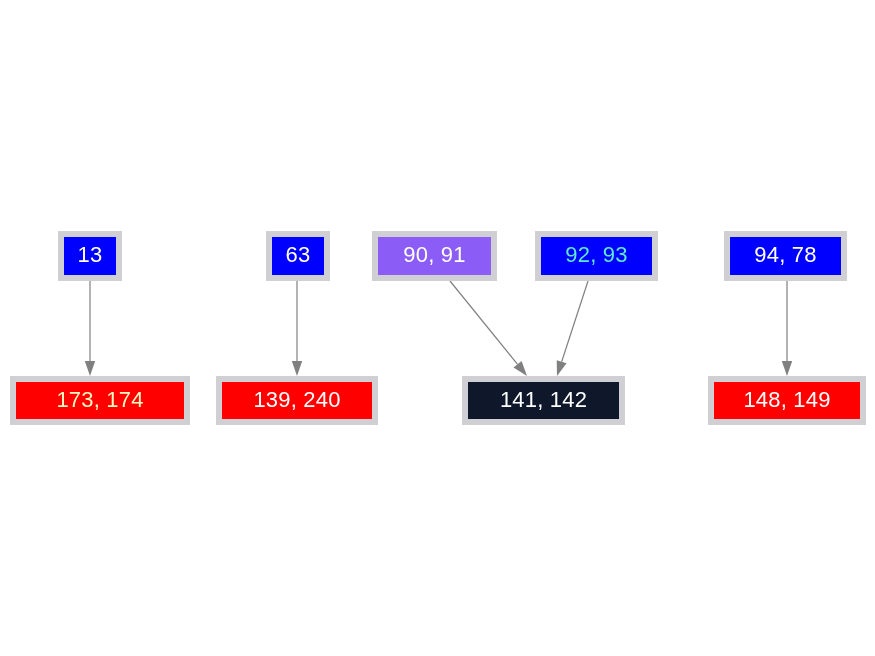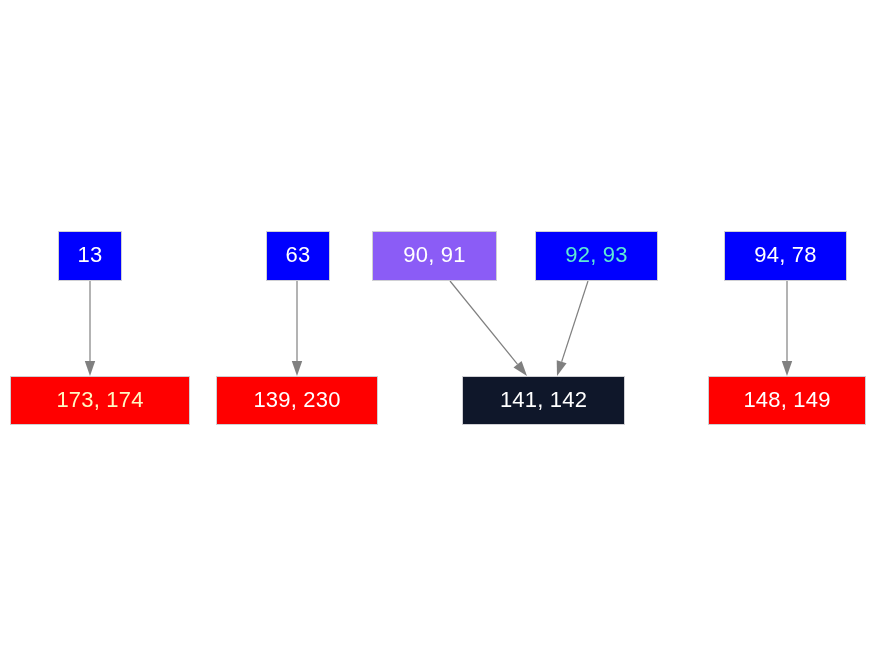--- a/index.html
+++ b/index.html
@@ -31,21 +31,21 @@
     position: absolute;
     box-sizing: border-box;
     display: flex;
     align-items: center;
     justify-content: center;
     color: #ffffff;
     font-size: 22px;
     line-height: 1;
     letter-spacing: 0.2px;
     white-space: nowrap;
-    border: 1px solid #14b8a6;
+    border: 6px solid #14b8a6;
   }
   .node-source {
     background: #0000ff;
   }
   .node-target {
     background: #ff0000;
   }
   .node-label {
     display: block;
     transform: translateY(-1px);
@@ -92,21 +92,21 @@
       <div class="node node-source" style="left: 535px; top: 231px; width: 123px; height: 50px; background: rgb(0, 0, 255); color: #5eead4; border-color: rgb(208, 208, 212);">
         <span class="node-label">92, 93</span>
       </div>
       <div class="node node-source" style="left: 724px; top: 231px; width: 123px; height: 50px; background: rgb(0, 0, 255); color: rgb(255, 255, 255); border-color: rgb(208, 208, 212);">
         <span class="node-label">94, 78</span>
       </div>
       <div class="node node-target" style="left: 10px; top: 376px; width: 180px; height: 49px; background: rgb(255, 0, 0); color: #fef9c3; border-color: rgb(208, 208, 212);">
         <span class="node-label">173, 174</span>
       </div>
       <div class="node node-target" style="left: 216px; top: 376px; width: 162px; height: 49px; background: rgb(255, 0, 0); color: rgb(255, 255, 255); border-color: rgb(208, 208, 212);">
-        <span class="node-label">139, 230</span>
+        <span class="node-label">139, 240</span>
       </div>
       <div class="node node-target" style="left: 462px; top: 376px; width: 163px; height: 49px; background: #0f172a; color: rgb(255, 255, 255); border-color: rgb(208, 208, 212);">
         <span class="node-label">141, 142</span>
       </div>
       <div class="node node-target" style="left: 708px; top: 376px; width: 158px; height: 49px; background: rgb(255, 0, 0); color: rgb(255, 255, 255); border-color: rgb(208, 208, 212);">
         <span class="node-label">148, 149</span>
       </div>
     </div>
 
 </div>

